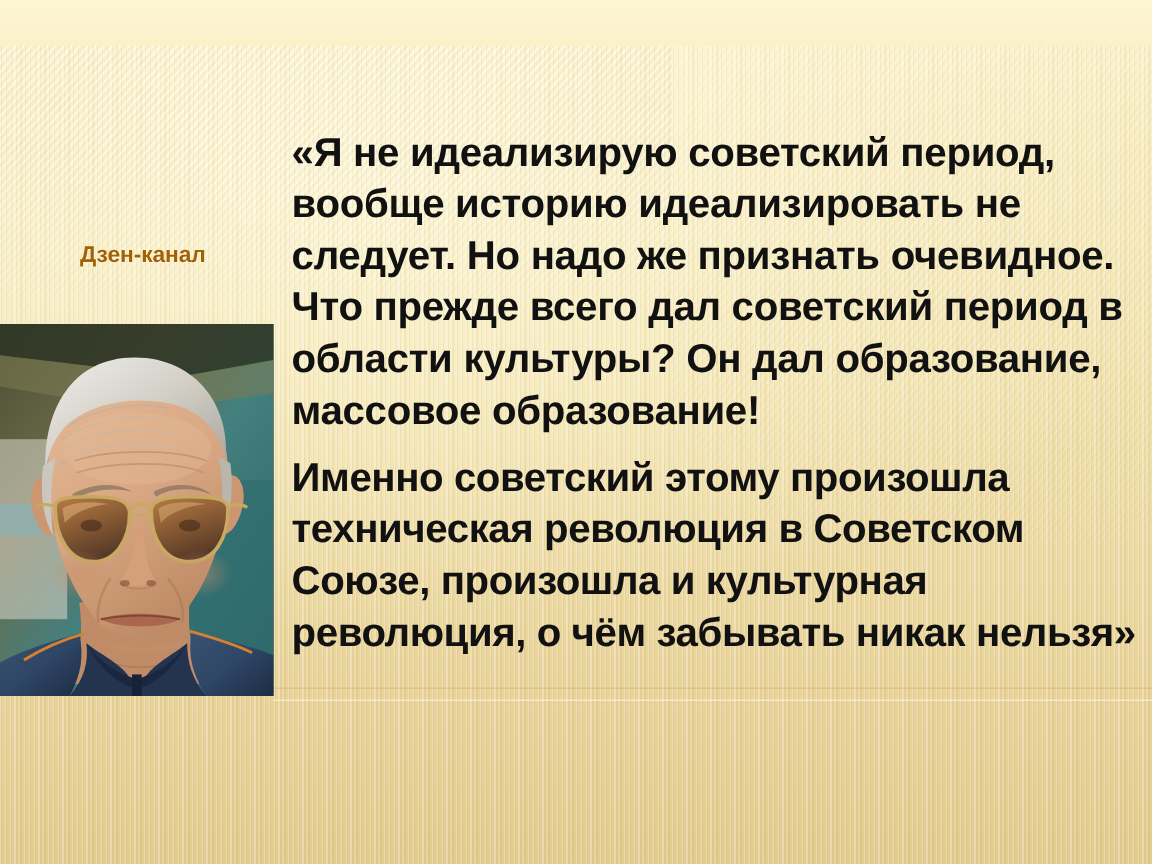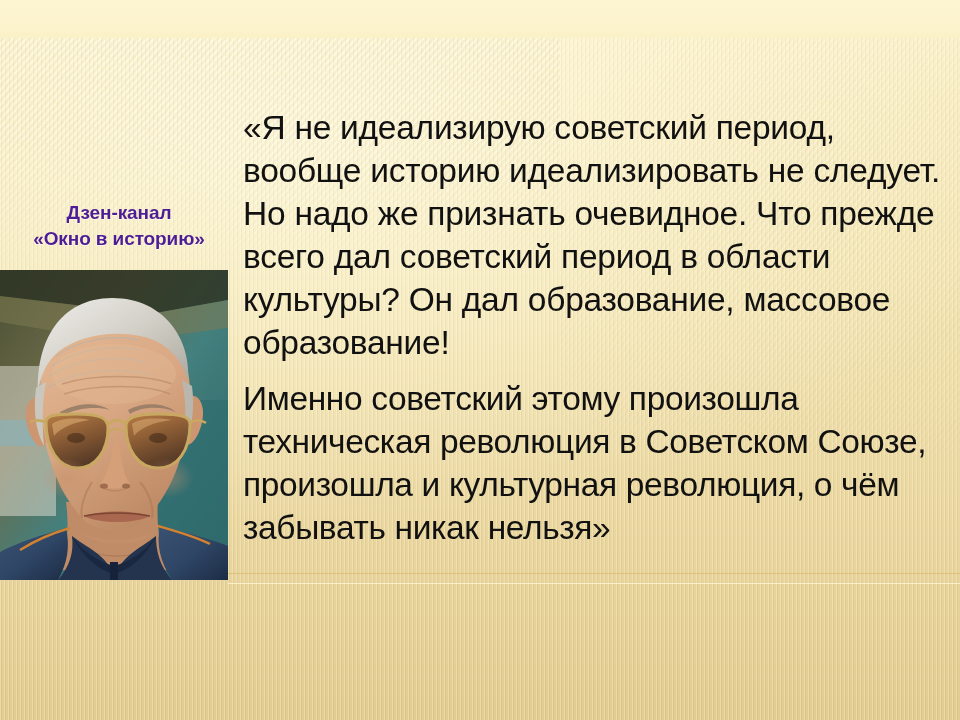--- a/index.html
+++ b/index.html
@@ -127,21 +127,21 @@
   .seam.s1 { top: 573px; }
   .seam.s2 { top: 583px; background: rgba(255,248,214,0.8); }
 
   
   .brand {
     position: absolute;
     left: 0;
     top: 200px;
     width: 238px;
     text-align: center;
-    color: #4c1d95;
+    color: #a16207;
     font-weight: 700;
     font-size: 19px;
     line-height: 1.36;
     letter-spacing: -0.1px;
     text-shadow:
        0 1px 0 rgba(255,255,255,0.55),
        0 0 2px rgba(255,240,200,0.9);
   }
   .brand .l2 { display: block; }
 
@@ -166,21 +166,21 @@
   }
   .attrib {
     font-size: 21px;
     font-weight: 700;
     color: #151515;
     letter-spacing: 0.1px;
     margin: 0 0 18px 2px;
   }
   .para {
     font-size: 33.5px;
-    font-weight: 400;
+    font-weight: 700;
     color: #111111;
     line-height: 1.285;
     letter-spacing: -0.25px;
     margin: 0;
   }
   .para + .para { margin-top: 13px; }
   .para.p2 { letter-spacing: -0.35px; }
 </style>
 </head>
 <body>
@@ -191,21 +191,20 @@
   <div class="bg-bloom"></div>
   <div class="bg-vstripe"></div>
   <div class="bg-diag"></div>
   <div class="bg-diag2"></div>
   <div class="bg-topband"></div>
   <div class="seam s1"></div>
   <div class="seam s2"></div>
 
   <div class="brand">
     <span class="l1">Дзен-канал</span>
-    <span class="l2">«Окно в историю»</span>
   </div>
 
   <div class="photo">
     <svg viewBox="0 0 228 310" xmlns="http://www.w3.org/2000/svg" aria-label="portrait">
       <defs>
         <linearGradient id="bgwall" x1="0" y1="0" x2="1" y2="1">
           <stop offset="0%" stop-color="#4a4f33"></stop>
           <stop offset="30%" stop-color="#6c6b4a"></stop>
           <stop offset="55%" stop-color="#43807e"></stop>
           <stop offset="100%" stop-color="#2c5f62"></stop>

